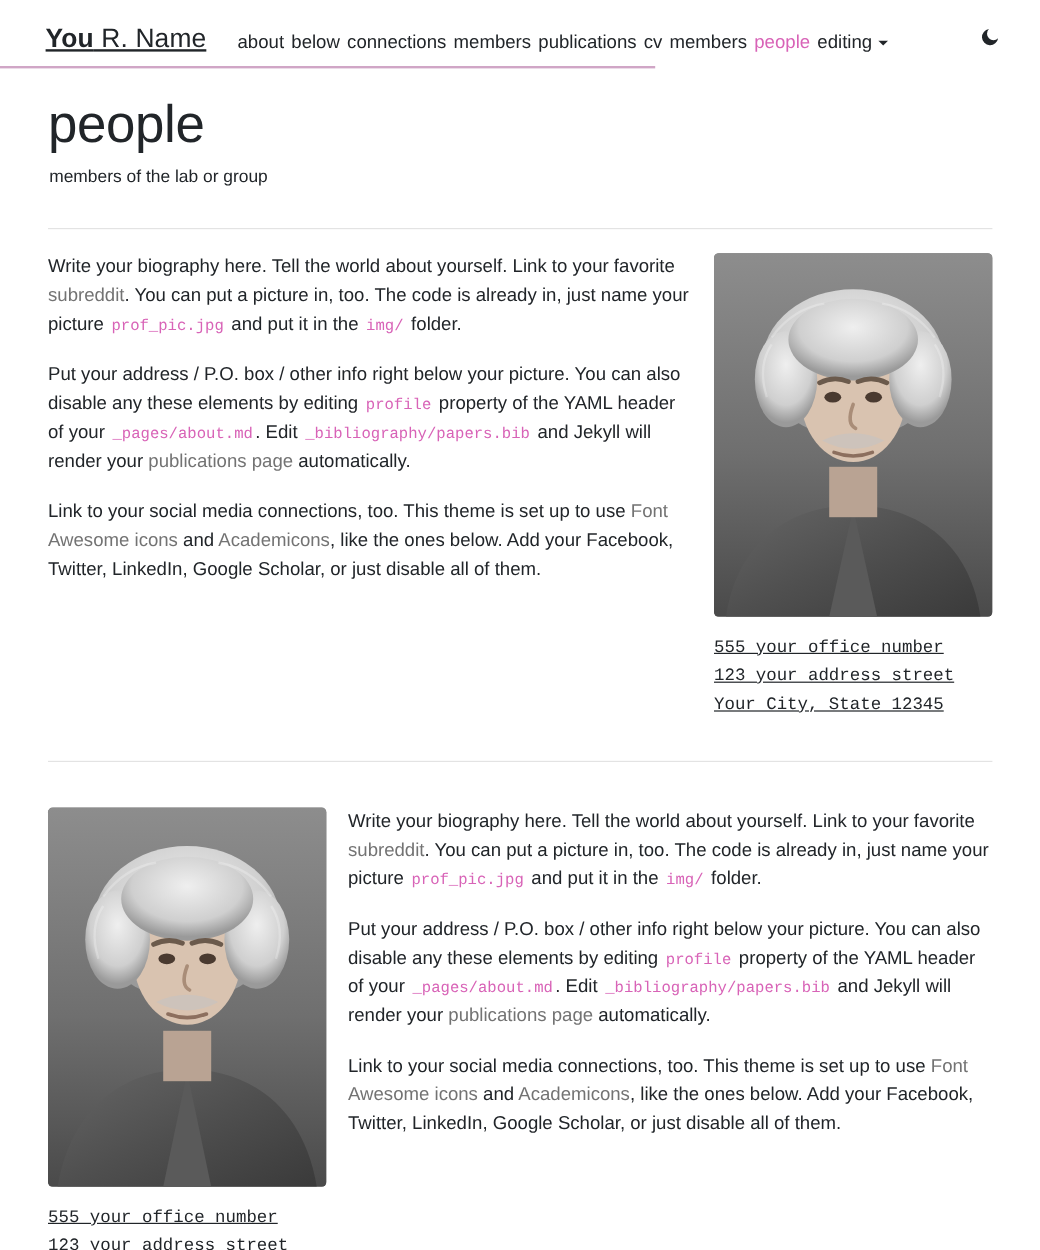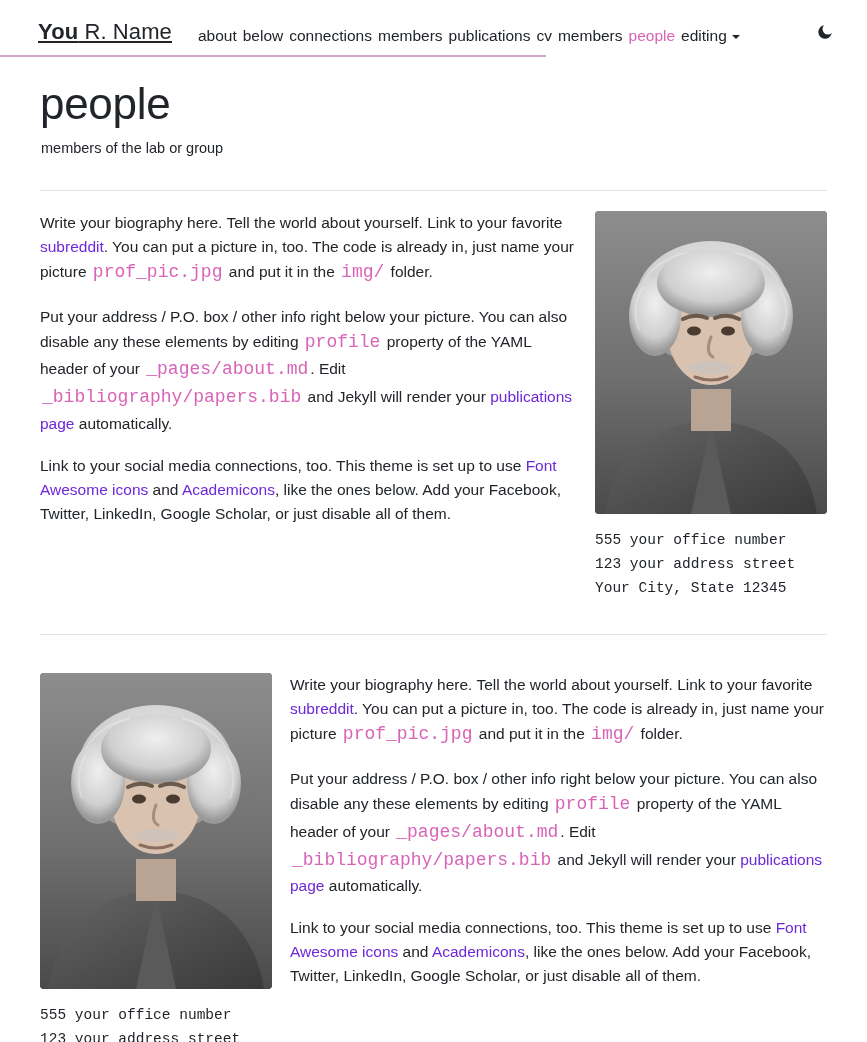--- a/index.html
+++ b/index.html
@@ -98,24 +98,24 @@
 
   .bio { flex: 1; min-width: 0; }
   .bio p {
     font-size: 15.5px;
     line-height: 1.55;
     margin: 0 0 18px 0;
     color: #212529;
   }
   .bio p:last-child { margin-bottom: 0; }
 
-  a.link { color: #6d28d9; text-decoration: none; margin-top: 12px; }
+  a.link { color: #737373; text-decoration: none; margin-top: 12px; }
   code {
     font-family: "Liberation Mono", monospace;
-    font-size: 18px;
+    font-size: 13px;
     color: #d863b7;
     background: transparent;
     padding: 0 2px;
   }
 
   .photo-col { width: 232px; flex: 0 0 232px; }
   .photo-col.wide { width: 232px; flex: 0 0 232px; }
 
   .photo {
     width: 232px;
@@ -127,20 +127,21 @@
   }
   .photo svg { display: block; width: 100%; height: 100%; }
 
   .address {
     font-family: "Liberation Mono", monospace;
     font-size: 14.5px;
     line-height: 1.66;
     color: #212529;
     margin-top: 14px;
     white-space: pre;
+    text-decoration: underline;
   }
 
   .block-2 { margin-top: 18px; }
   .block-2 .photo { width: 232px; height: 316px; }
   .block-2 .bio p { margin-bottom: 18px; }
 </style>
 </head>
 <body>
 
 <div class="navbar">

